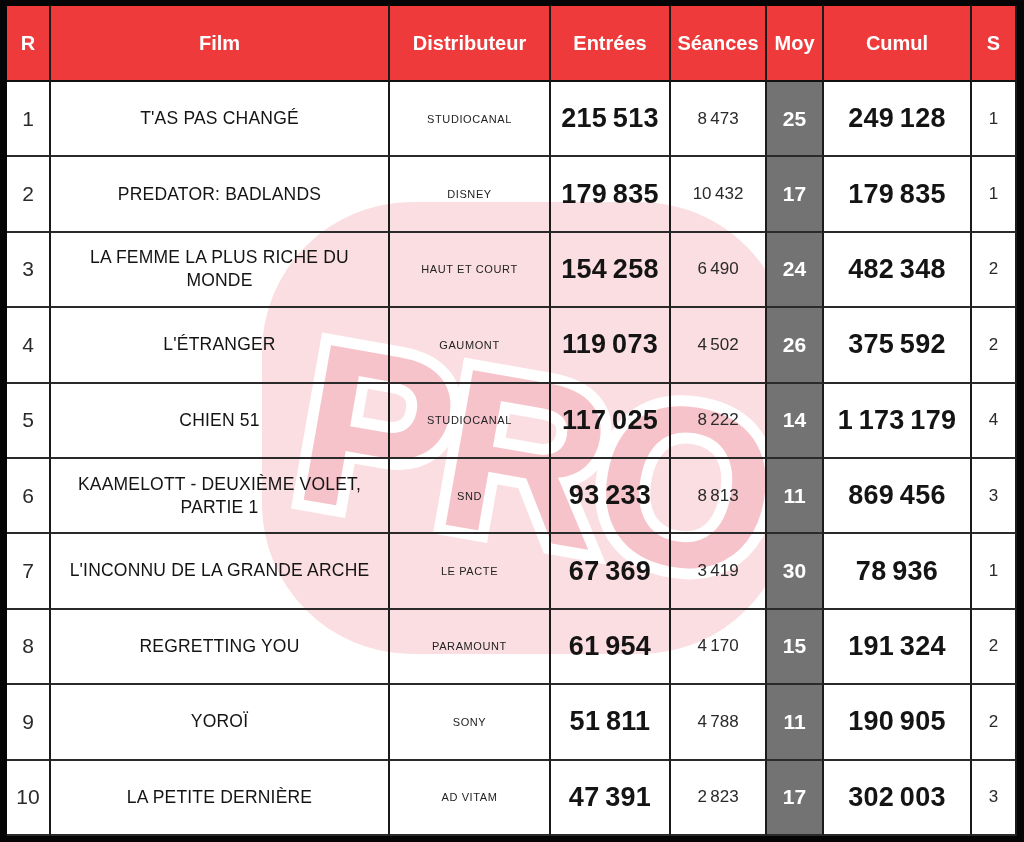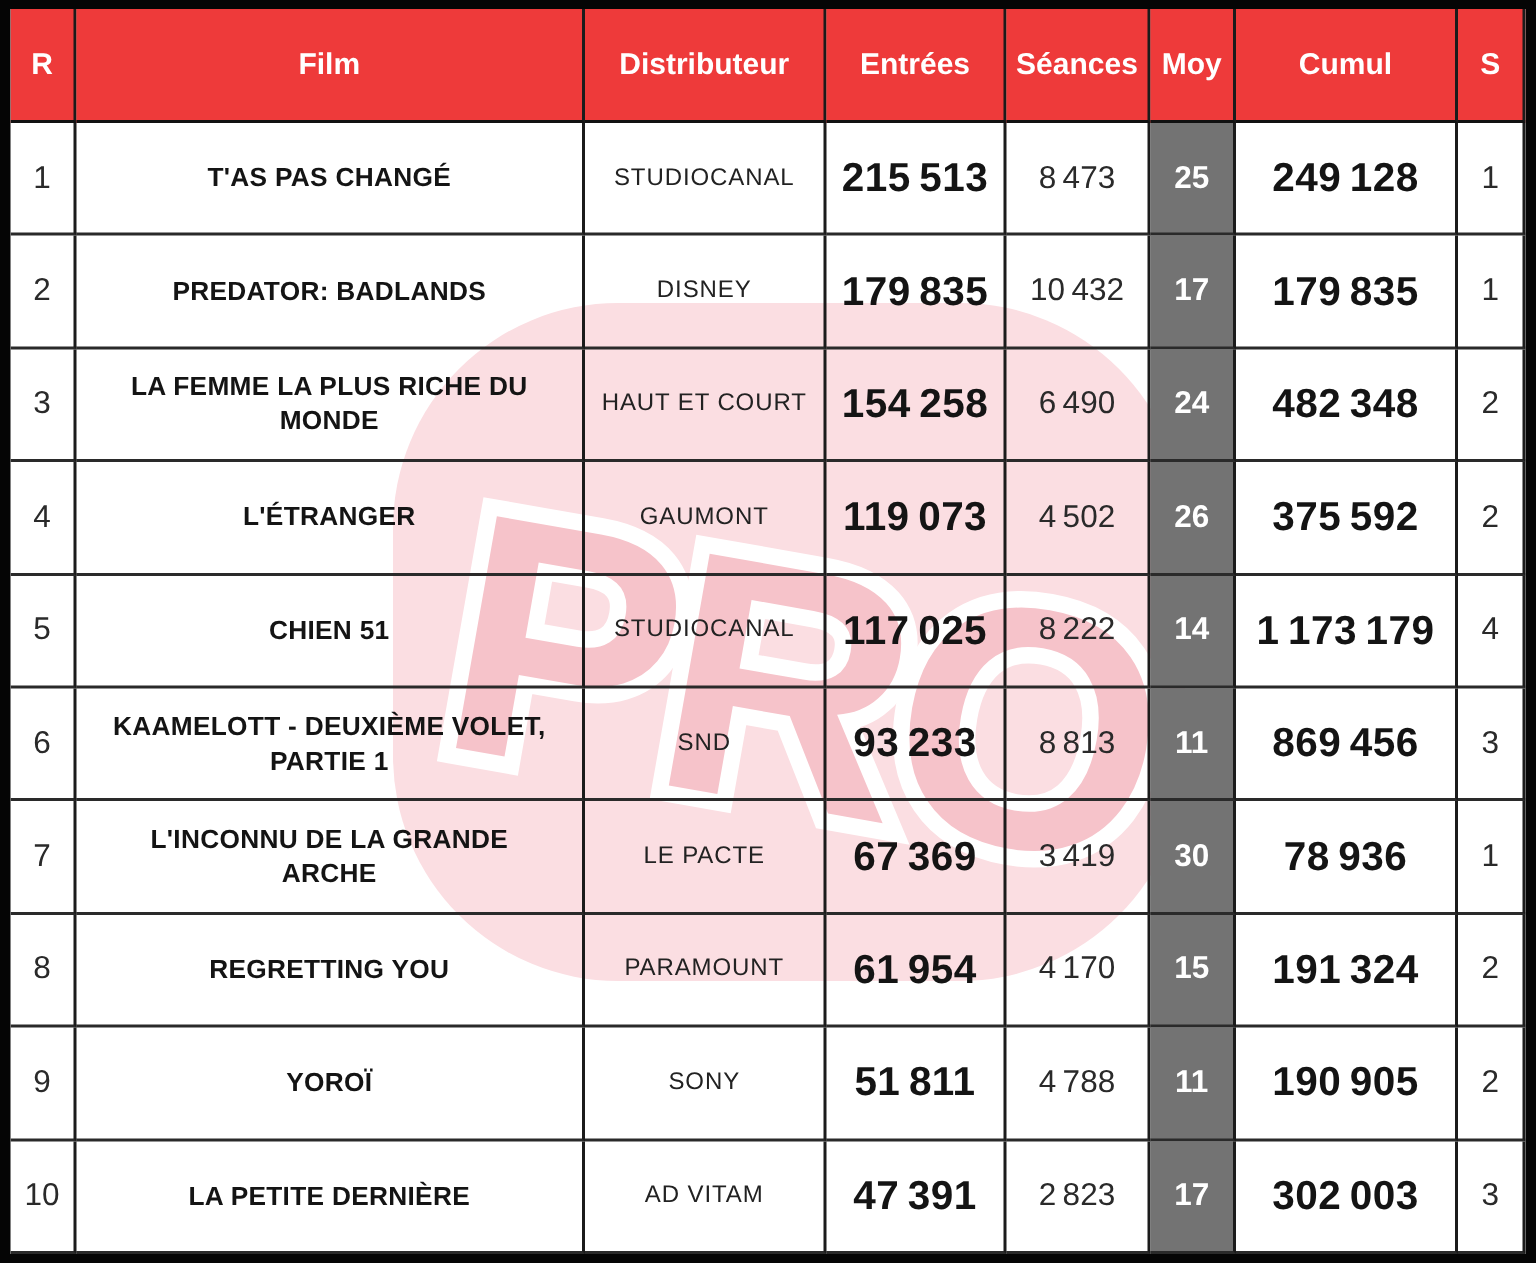--- a/index.html
+++ b/index.html
@@ -63,24 +63,24 @@
     font-weight:bold;
     font-size:20px;
     border-bottom:2px solid #111;
   }
   .red{
     background:#737373;
     color:#ffffff;
     font-weight:bold;
   }
   .rank{font-size:21px;color:#2a2a2a;}
-  .film{font-weight:bold;font-size:17.5px;line-height:1.32;padding:0 16px;letter-spacing:.2px;}
-  .dist{font-size:16px;letter-spacing:.6px;color:#222;padding:0 6px;}
+  .film{font-weight:normal;font-size:17.5px;line-height:1.32;padding:0 16px;letter-spacing:.2px;}
+  .dist{font-size:11px;letter-spacing:.6px;color:#222;padding:0 6px;}
   .entrees,.cumul{font-weight:bold;font-size:27px;letter-spacing:.3px;}
-  .seances,.s{font-size:21px;color:#2a2a2a;}
+  .seances,.s{font-size:17px;color:#2a2a2a;}
   .moy{font-size:21px;}
 </style>
 </head>
 <body>
 
 <div class="frame">
   <div class="sheet">
 
     <div class="watermark">
       <svg width="528" height="452" viewBox="0 0 528 452">

